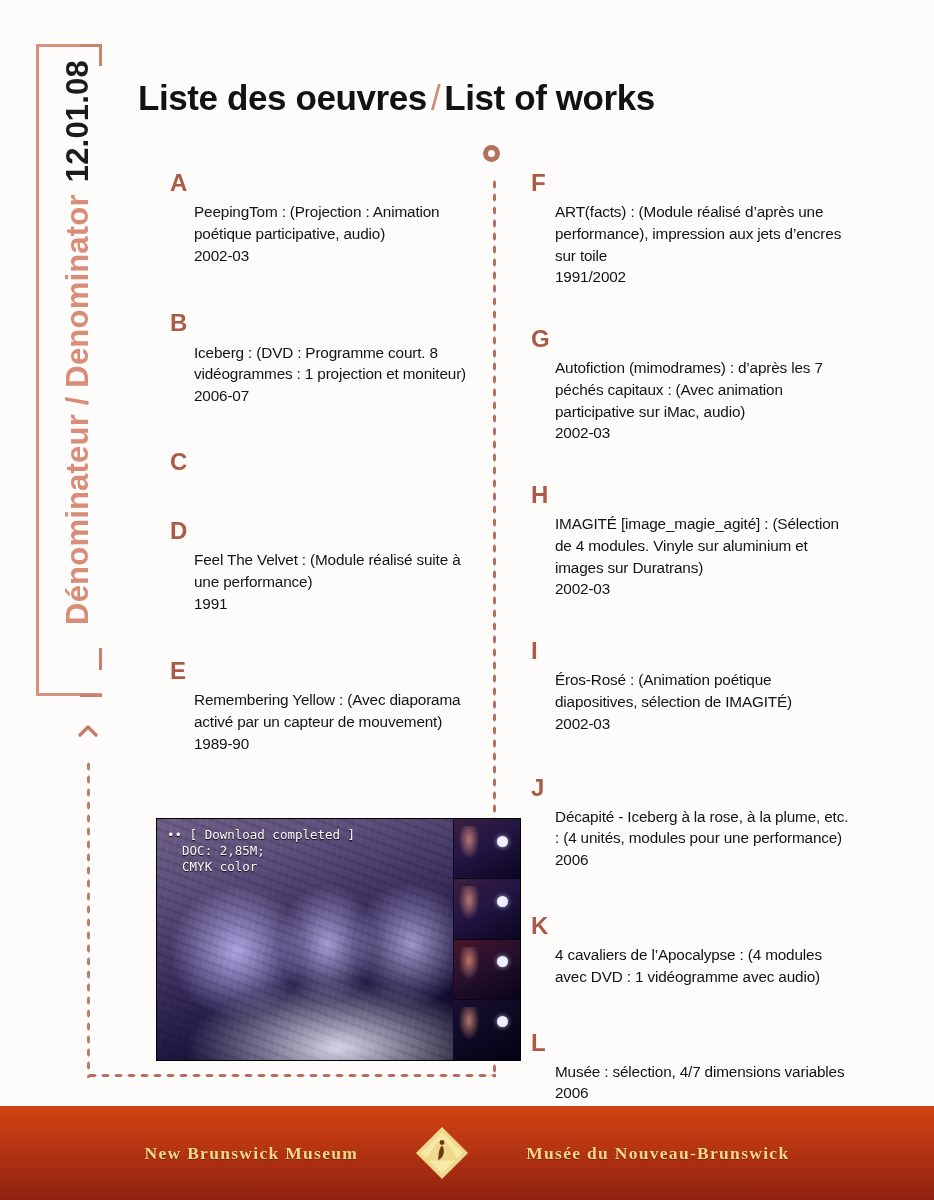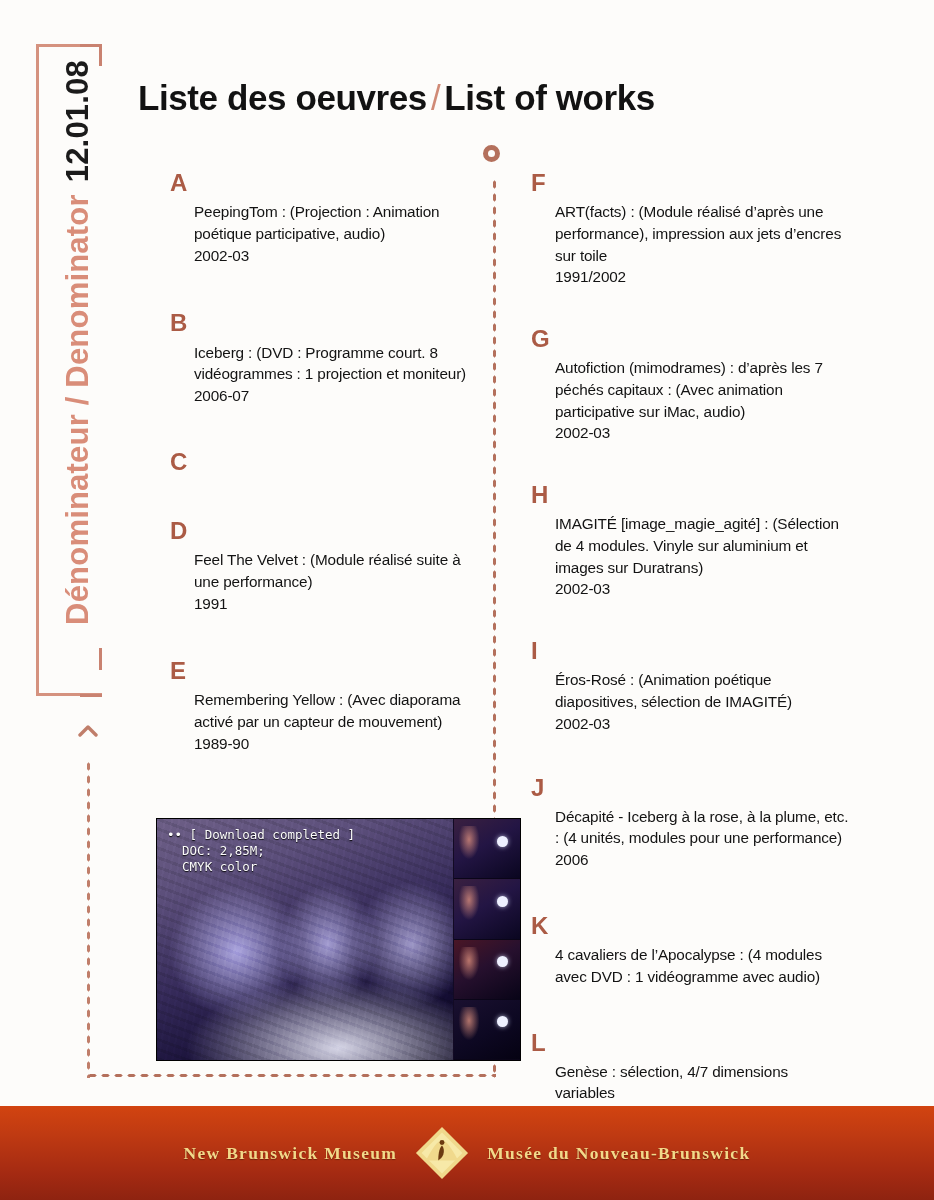--- a/index.html
+++ b/index.html
@@ -256,21 +256,21 @@
   .footer {
     position: absolute;
     left: 0;
     bottom: 0;
     width: 100%;
     height: 94px;
     background: linear-gradient(180deg, #d24410 0%, #c13b12 28%, #a42a12 72%, #8e2310 100%);
     display: flex;
     align-items: center;
     justify-content: center;
-    gap: 14px;
+    gap: 53px;
   }
   .footer-name {
     font-family: "Liberation Serif", serif;
     font-size: 17.5px;
     font-weight: bold;
     letter-spacing: 1.3px;
     color: #f2d98a;
     text-shadow: 0 1px 1px rgba(0,0,0,0.35);
     white-space: nowrap;
   }
@@ -393,21 +393,21 @@
       <div class="entry-letter">K</div>
       <div class="entry-body">
         <b>4 cavaliers de l’Apocalypse</b><span> : (4 modules avec DVD : 1 vidéogramme avec audio)</span>
         <span class="entry-year"></span>
       </div>
     </div>
 
     <div class="entry f-l">
       <div class="entry-letter">L</div>
       <div class="entry-body">
-        <b>Genèse</b><span> : sélection, 4/7 dimensions variables</span>
+        <b>Musée</b><span> : sélection, 4/7 dimensions variables</span>
         <span class="entry-year">2006</span>
       </div>
     </div>
 
   </div>
 
   <div class="artwork">
     <div class="art-bg"></div>
     <div class="art-tex"></div>
     <div class="art-overlay-text">•• [ Download completed ]

